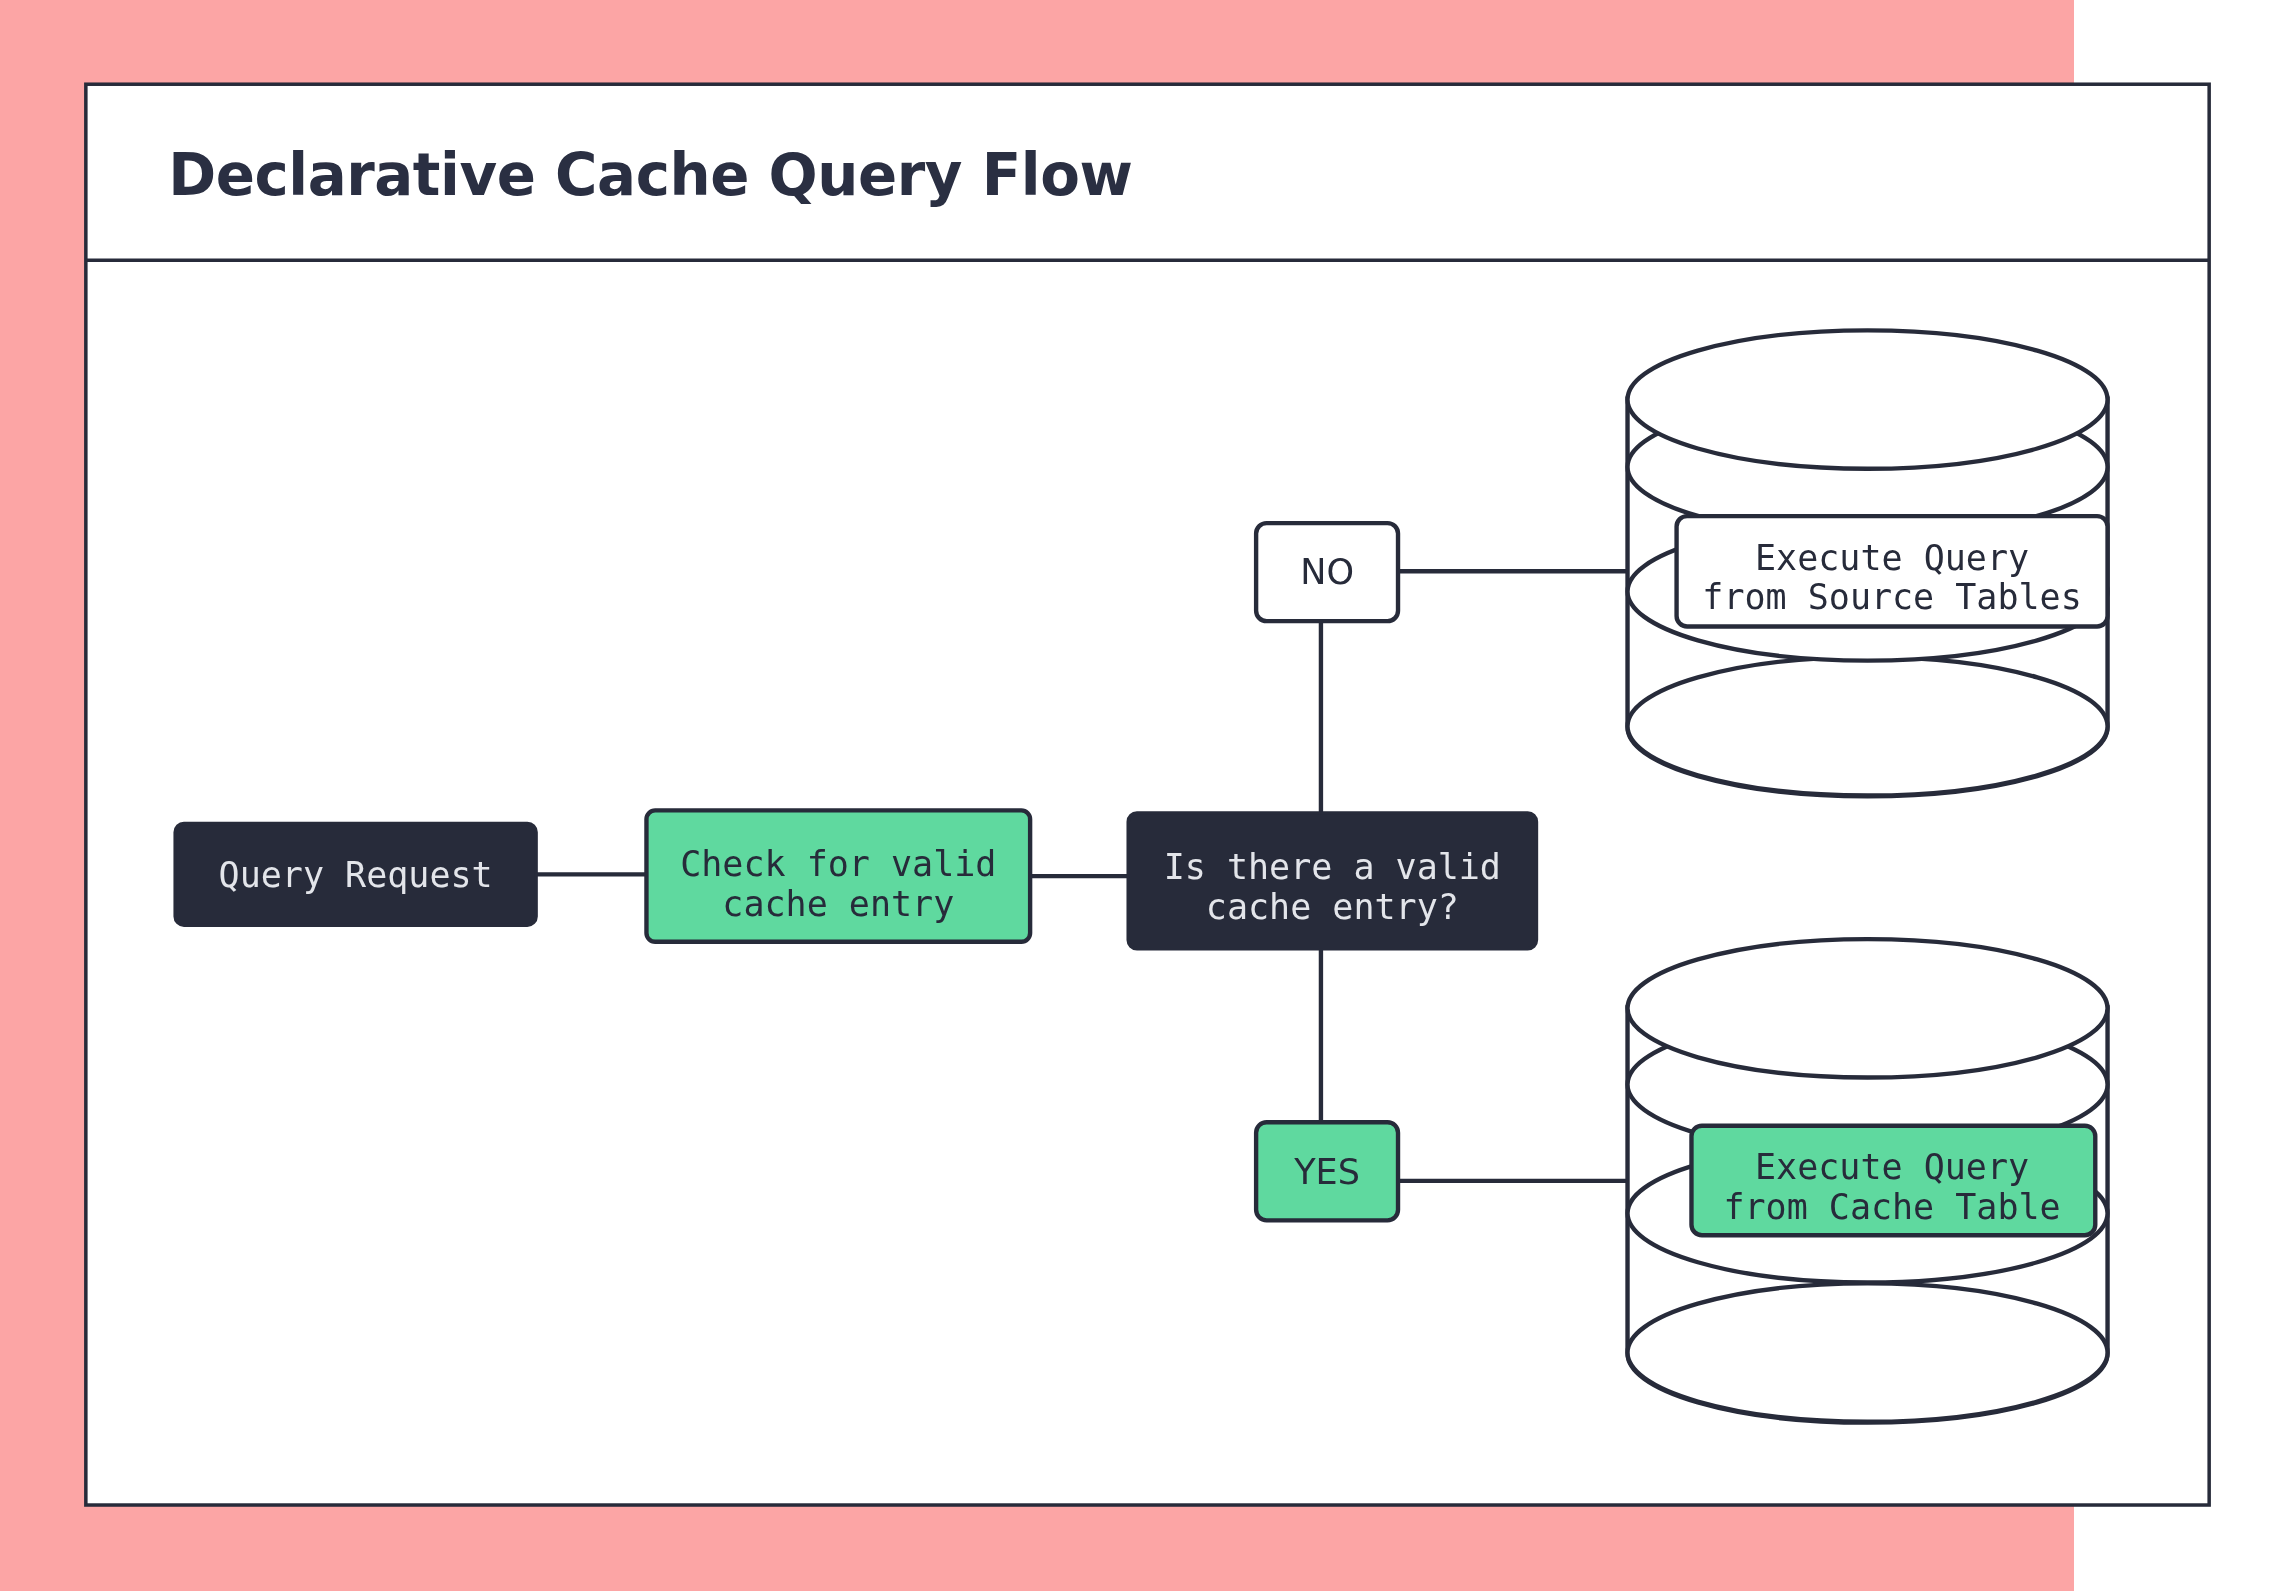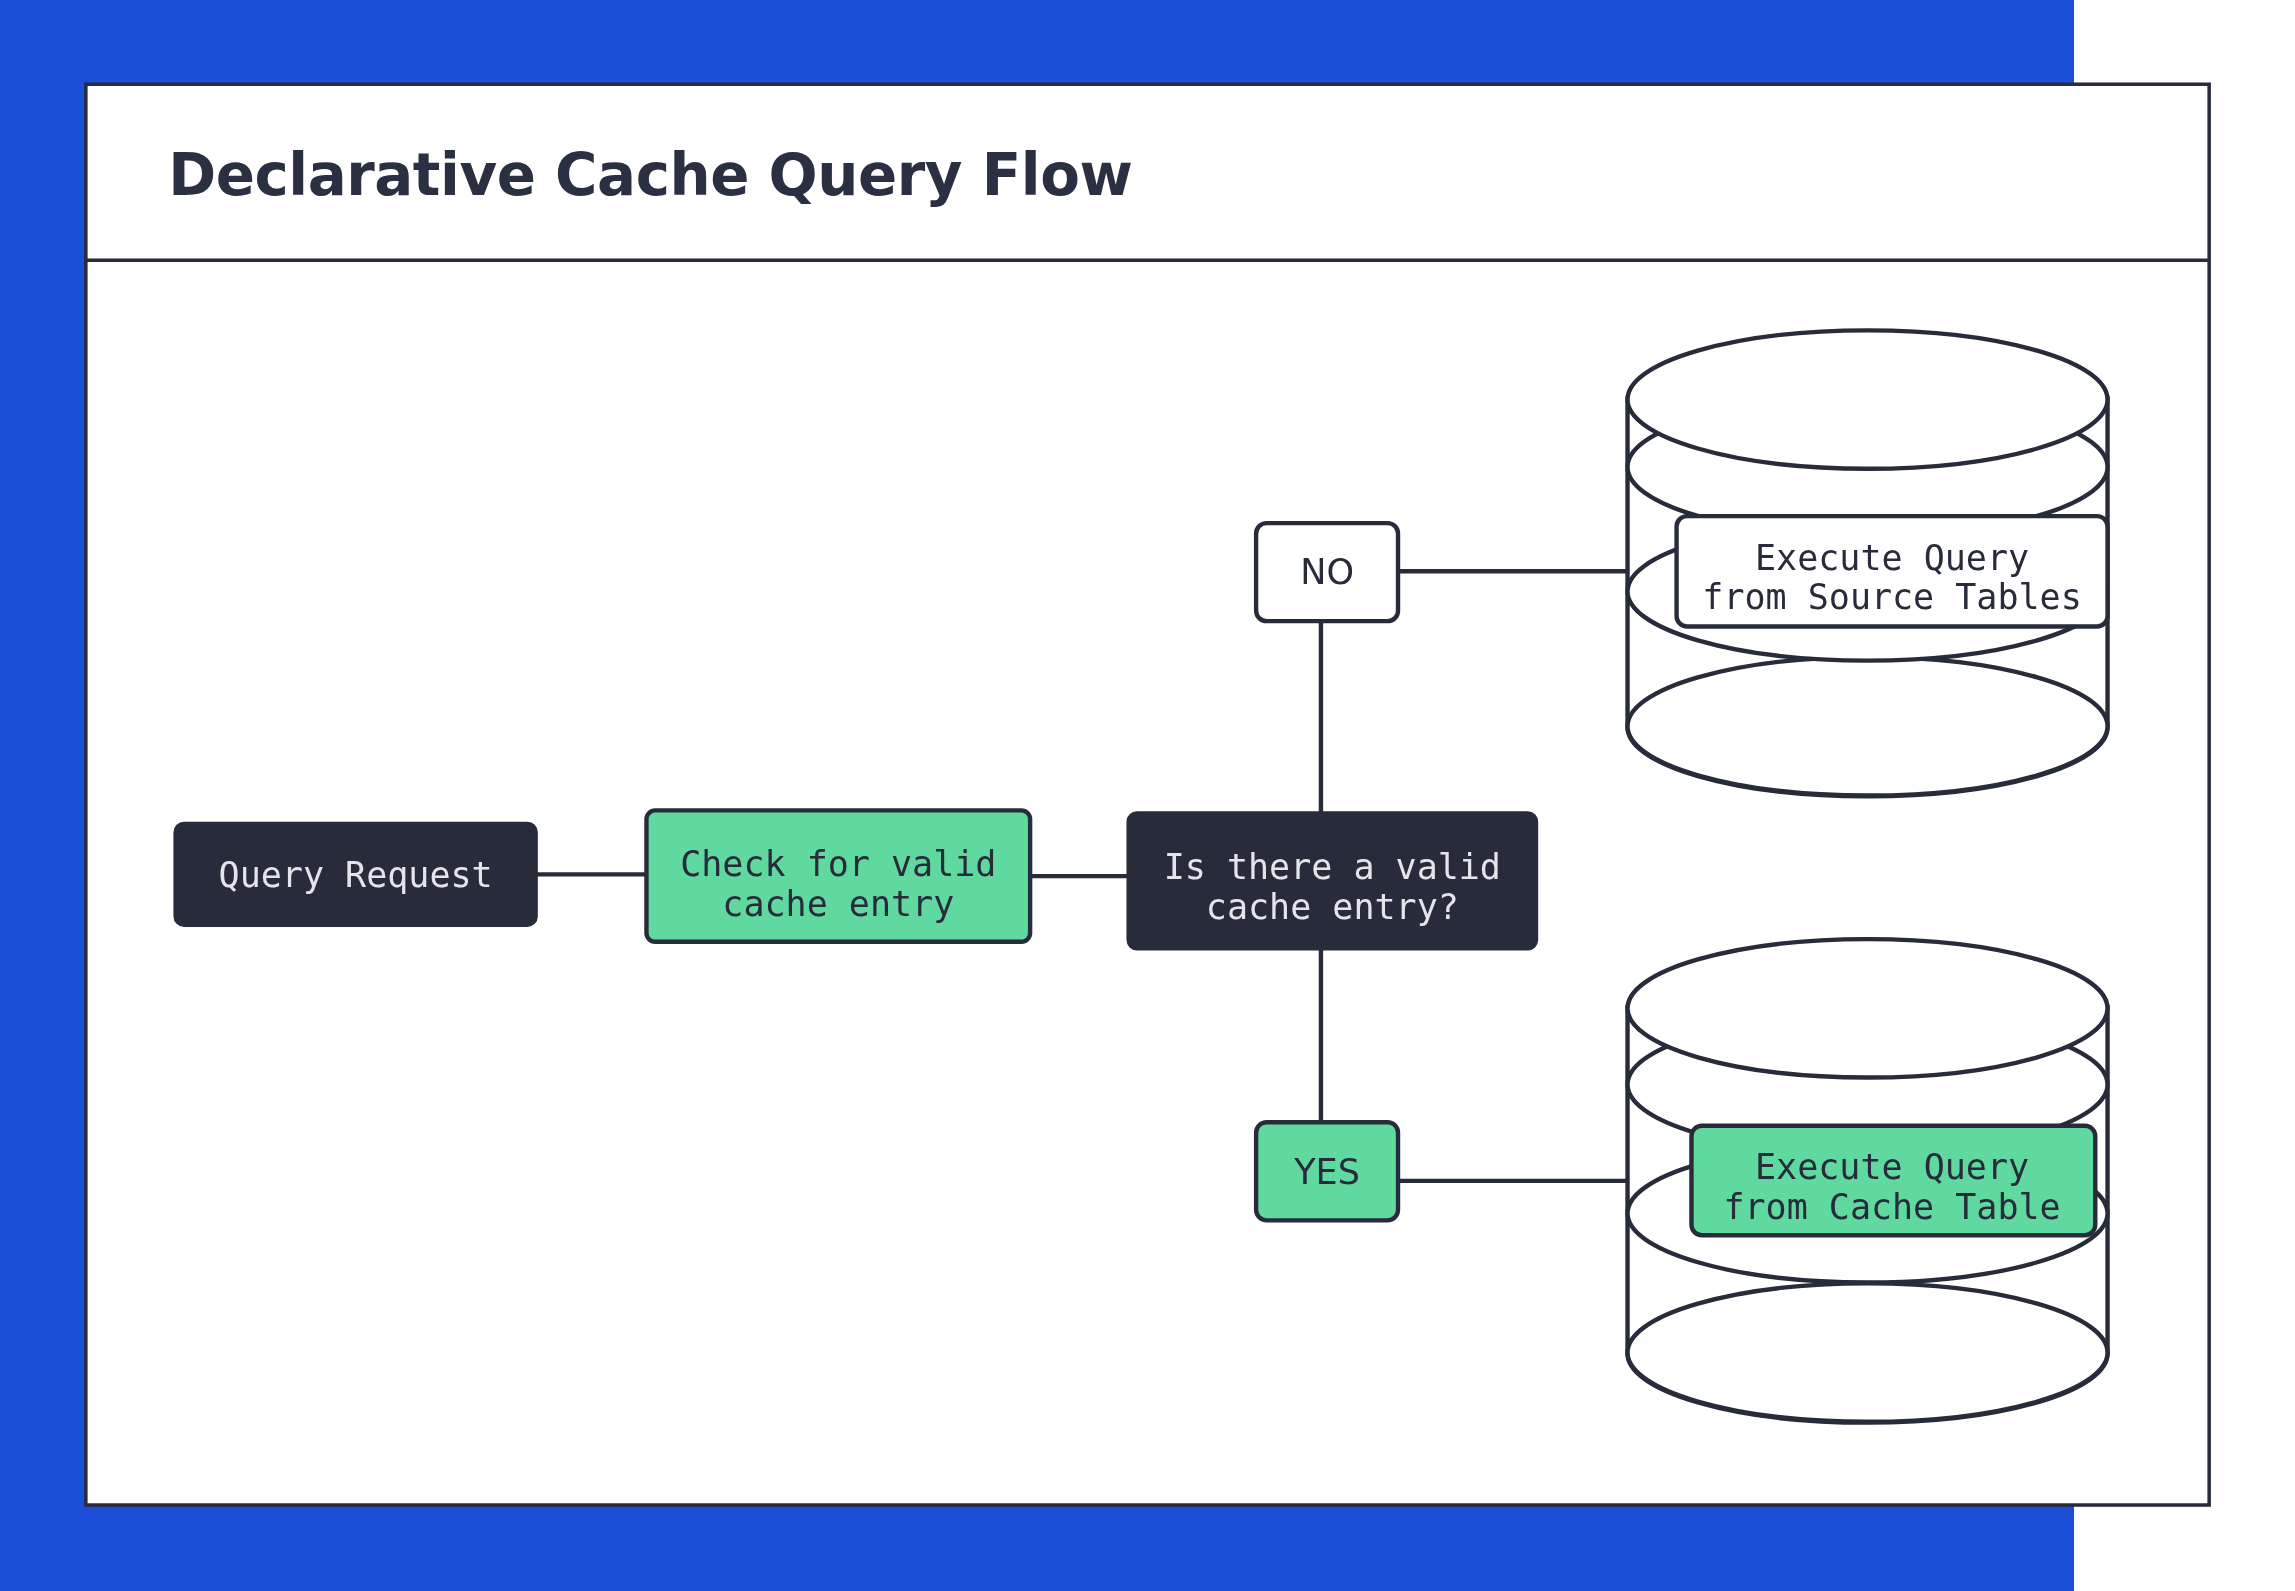--- a/index.html
+++ b/index.html
@@ -10,21 +10,21 @@
   body {
     width: 2295px;
     height: 1591px;
     font-family: "Liberation Sans", sans-serif;
     overflow: hidden;
   }
   #stage {
     position: relative;
     width: 2074px;
     height: 1591px;
-    background: #1d4ed8;
+    background: #fca5a5;
   }
   svg.diagram {
     position: absolute;
     left: 0;
     top: 0;
     width: 2295px;
     height: 1591px;
     display: block;
   }
   .frame-rect {

